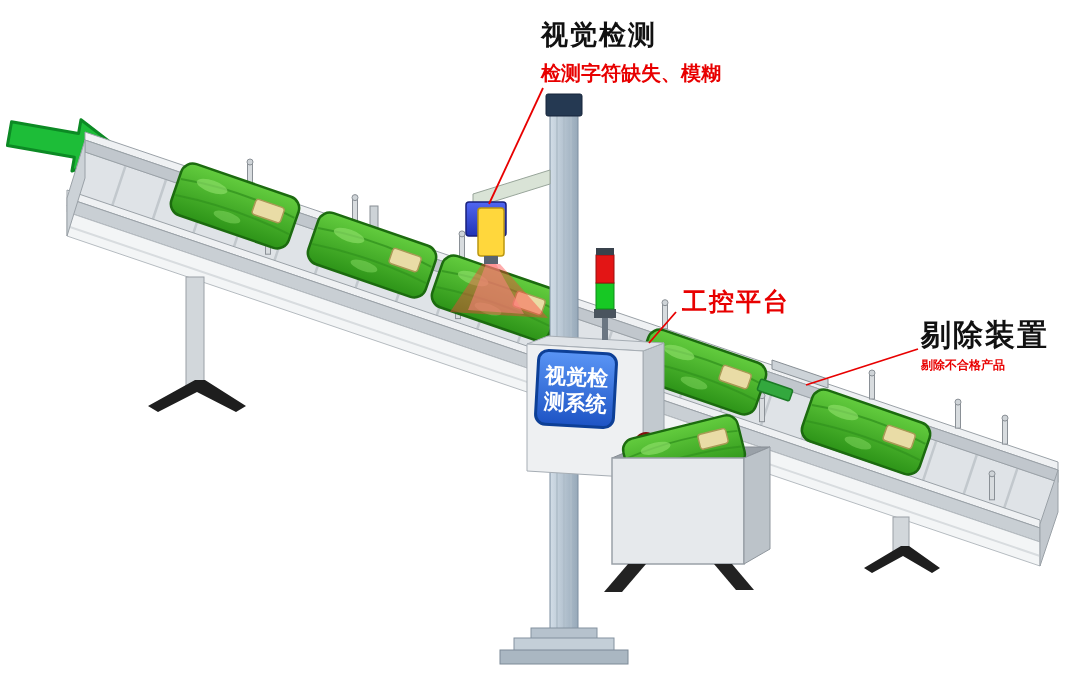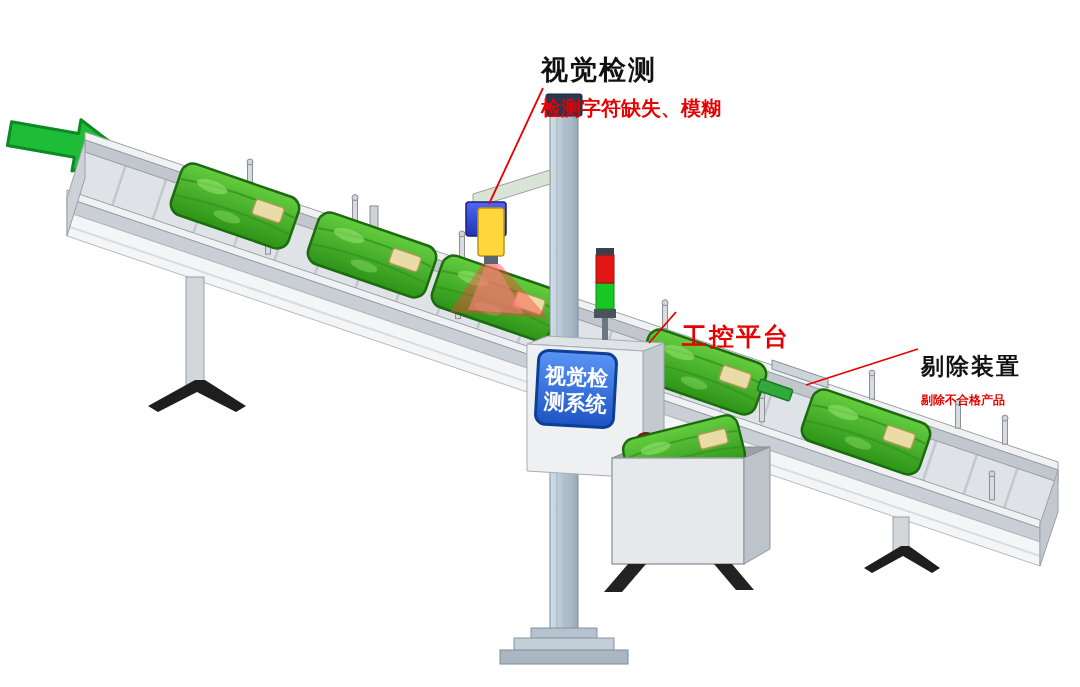--- a/index.html
+++ b/index.html
@@ -1,27 +1,27 @@
 <!DOCTYPE html>
 <html><head>
 <meta charset="utf-8">
 <style>
   html,body{margin:0;padding:0;background:#ffffff;}
   #stage{
     position:relative;width:1080px;height:687px;background:#ffffff;overflow:hidden;
     font-family:"Liberation Sans","DejaVu Sans",sans-serif;
   }
   #scene{position:absolute;left:0;top:0;}
-  .label{position:absolute;font-weight:bold;white-space:nowrap;line-height:1.15;margin-top:35px;}
+  .label{position:absolute;font-weight:bold;white-space:nowrap;line-height:1.15;}
   .label.black{color:#111111;}
   .label.red{color:#e80000;}
   .t-vision-title{left:541px;top:20px;font-size:27px;letter-spacing:2px;}
   .t-vision-desc{left:541px;top:62px;font-size:20px;}
   .t-control{left:682px;top:287px;font-size:25px;letter-spacing:2px;}
-  .t-reject-title{left:921px;top:318px;font-size:23px;letter-spacing:2px;}
+  .t-reject-title{left:921px;top:318px;font-size:30px;letter-spacing:2px;}
   .t-reject-desc{left:921px;top:359px;font-size:12px;}
 </style>
 </head>
 <body>
 
 <div id="stage">
 
 <svg id="scene" width="1080" height="687" viewBox="0 0 1080 687">
   <defs>
     <linearGradient id="pkgGrad" x1="0" y1="0" x2="0" y2="1">

